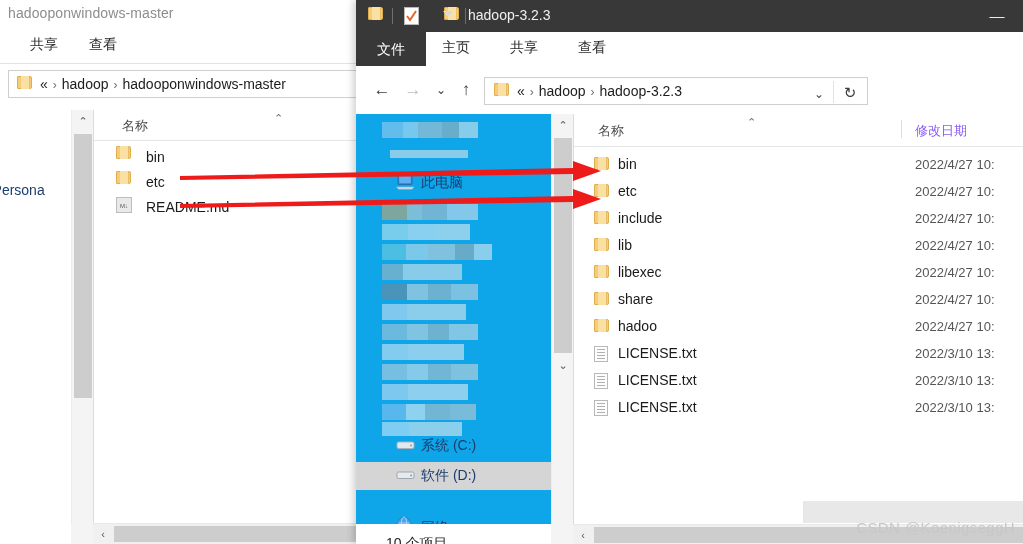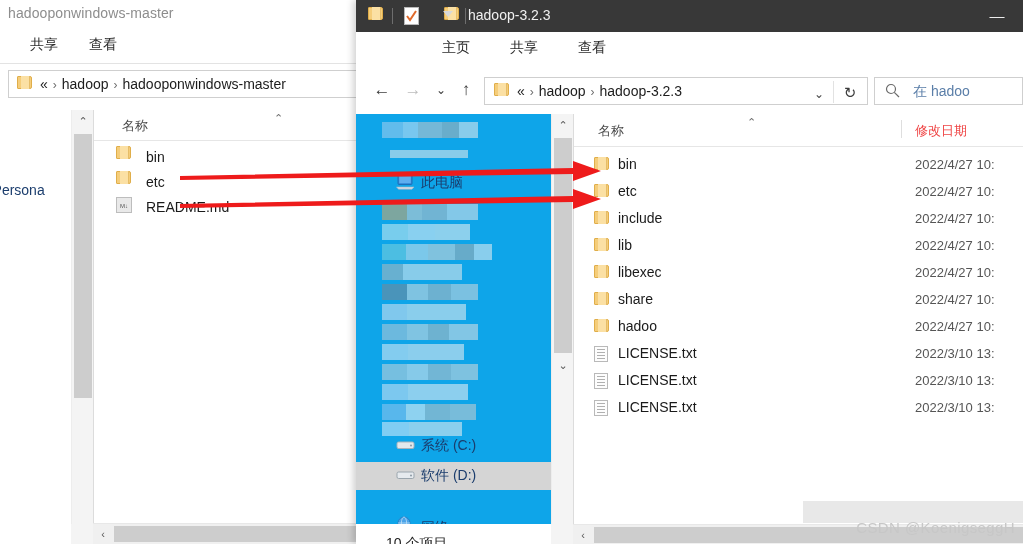--- a/index.html
+++ b/index.html
@@ -203,21 +203,21 @@
   #right-list{
     position:absolute;left:217px;top:0;width:450px;height:410px;background:#fff;
     border-left:1px solid #dcdcdc;
   }
   #right-col-head{
     position:absolute;left:0;top:0;width:450px;height:32px;border-bottom:1px solid #e6e6e6;
   }
   #rcol-name{position:absolute;left:24px;top:8px;font-size:13px;color:#4a4a4a;}
   #rcol-sort-caret{position:absolute;left:173px;top:2px;font-size:11px;color:#6f6f6f;}
   #rcol-divider{position:absolute;left:327px;top:6px;width:1px;height:18px;background:#dedede;}
-  #rcol-date{position:absolute;left:341px;top:8px;font-size:13px;color:#ef4444;}
+  #rcol-date{position:absolute;left:341px;top:8px;font-size:13px;color:#8b5cf6;}
 
   .rrow{position:absolute;left:0;width:450px;height:27px;}
   .rrow .ico{position:absolute;left:20px;top:5px;}
   .rrow .nm{position:absolute;left:44px;top:4px;font-size:14px;color:#1a1a1a;white-space:nowrap;}
   .rrow .dt{position:absolute;left:341px;top:5px;font-size:13px;color:#555;white-space:nowrap;}
 
   #right-hscroll{
     position:absolute;left:217px;top:410px;width:450px;height:20px;background:#f0f0f0;
     border-top:1px solid #e8e8e8;
   }
@@ -345,20 +345,21 @@
       </span>
       <span class="qat-ico folder-ico" style="left:62px;"><i></i></span>
       <span id="qat-chevron"></span>
       <span id="qat-sep2"></span>
     </div>
     <div id="right-title-text">hadoop-3.2.3</div>
     <div id="right-minimize">—</div>
   </div>
 
   <div id="right-ribbon">
+    <div id="rtab-file">文件</div>
     <div class="rr-tab" id="rtab-home">主页</div>
     <div class="rr-tab" id="rtab-share">共享</div>
     <div class="rr-tab" id="rtab-view">查看</div>
   </div>
 
   <div id="right-addrrow">
     <div class="navbtn" id="nav-back">←</div>
     <div class="navbtn" id="nav-fwd">→</div>
     <div class="navbtn" id="nav-recent">⌄</div>
     <div class="navbtn" id="nav-up">↑</div>
@@ -368,29 +369,20 @@
           <i></i>
         </span>
       <div id="right-crumbs">
         <span>«</span><span class="sep">›</span><span>hadoop</span><span class="sep">›</span><span>hadoop-3.2.3</span>
       </div>
       <div id="addr-dropdown">⌄</div>
       <div id="addr-divider"></div>
       <div id="addr-refresh">↻</div>
     </div>
 
-    <div id="right-searchbox">
-      <span id="search-icon">
-        <svg width="15" height="15" viewBox="0 0 15 15">
-          <circle cx="6" cy="6" r="4.5" stroke="#6b6b6b" stroke-width="1.2" fill="none"></circle>
-          <line x1="9.3" y1="9.3" x2="14" y2="14" stroke="#6b6b6b" stroke-width="1.2"></line>
-        </svg>
-      </span>
-      <span id="search-placeholder">在 hadoo</span>
-    </div>
   </div>
 
   <div id="right-body">
 
     <div id="right-nav">
 
       <div class="blur-row" style="left:26px;top:8px;width:96px;height:16px;background:linear-gradient(90deg,#a8cff0 0 22%,#cfe3f5 22% 38%,#c9c9c9 38% 62%,#b4b4b4 62% 80%,#ededed 80% 100%);"></div>
       <div class="blur-row" style="left:34px;top:36px;width:78px;height:8px;background:#ececec;"></div>
 
       <div id="navsel-thispc">

